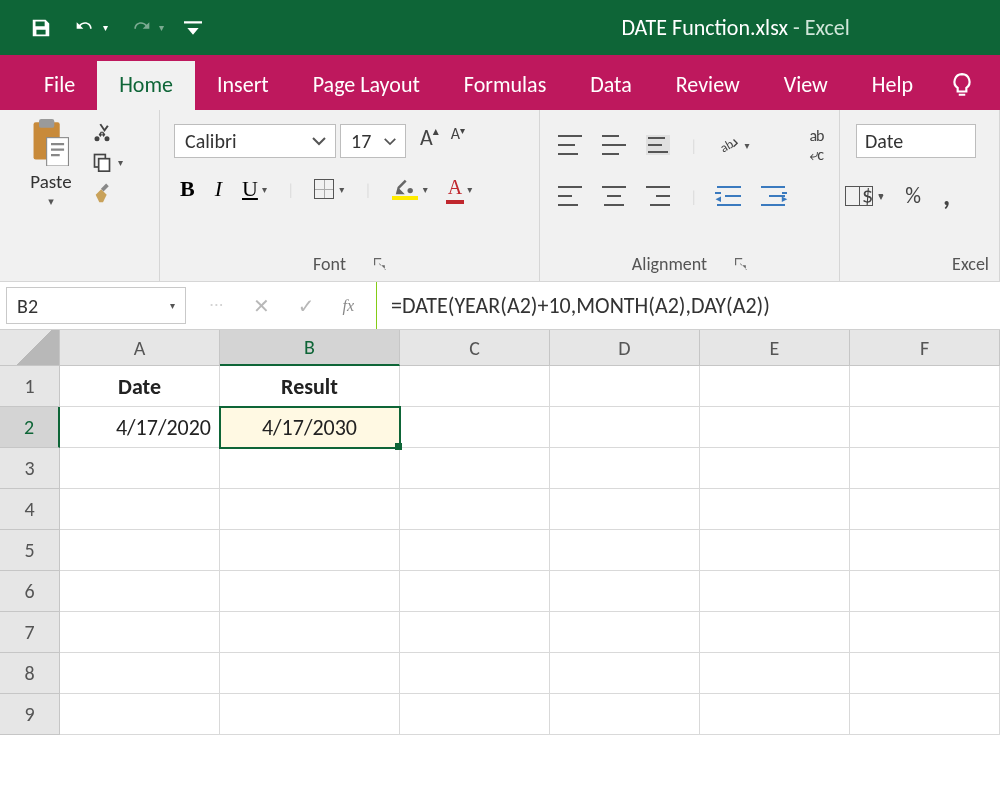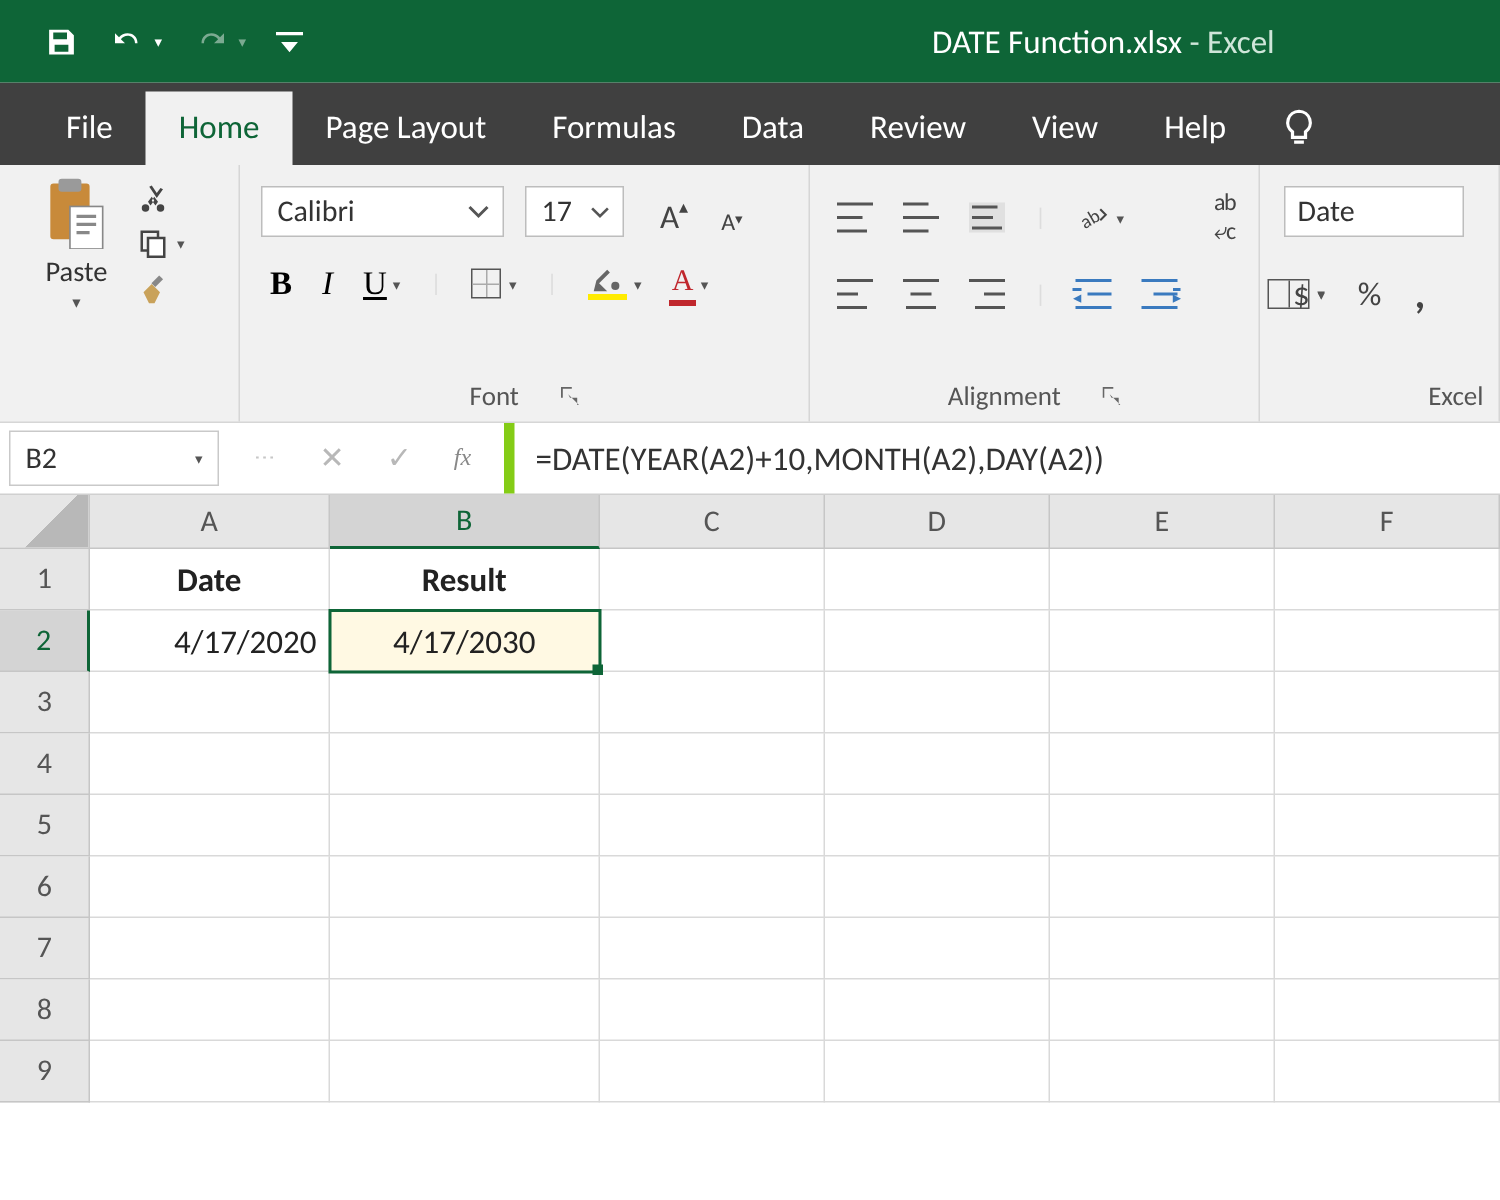--- a/index.html
+++ b/index.html
@@ -7,21 +7,21 @@
 
   
   .titlebar { background:#0e6537; height:55px; display:flex; align-items:center; color:#fff; position:relative; }
   .qat { display:flex; align-items:center; gap:20px; padding-left:30px; }
   .qat svg, .qat .glyph { fill:#fff; color:#fff; }
   .title-text { position:absolute; left:50%; transform:translateX(-50%); left:700px; font-size:22px; white-space:nowrap; right:auto; }
   .title-file { color:#fff; }
   .title-app  { color:#cfe6d9; }
 
   
-  .tabs { background:#404040; height:55px; display:flex; align-items:flex-end; padding-left:22px; font-size:22px; color:#fff; }
+  .tabs { background:#be185d; height:55px; display:flex; align-items:flex-end; padding-left:22px; font-size:22px; color:#fff; }
   .tab { padding:10px 22px 12px; cursor:pointer; }
   .tab.active { background:#f1f1f1; color:#0e6537; font-weight:400; }
   .tab.help-icon { padding-left:14px; padding-right:10px; display:flex; align-items:center; }
 
   
   .ribbon { background:#f1f1f1; border-bottom:1px solid #d6d6d6; display:flex; height:172px; }
   .group { border-right:1px solid #d6d6d6; display:flex; flex-direction:column; justify-content:space-between; }
   .group-body { flex:1; display:flex; align-items:center; }
   .group-label { font-size:18px; color:#555; text-align:center; padding:4px 0 6px; display:flex; justify-content:center; align-items:center; gap:28px; }
   .dlaunch { font-size:12px; color:#666; }
@@ -32,21 +32,21 @@
   .g-clip .group-body { padding:8px 8px 0 16px; align-items:flex-start; }
   .paste-big { display:flex; flex-direction:column; align-items:center; width:70px; }
   .paste-big .lbl { font-size:19px; margin-top:4px; color:#333; }
   .paste-big .caret { font-size:11px; color:#555; margin-top:2px; }
   .clipcol { display:flex; flex-direction:column; gap:10px; margin-left:6px; padding-top:4px; }
   .clipcol .row { display:flex; align-items:center; gap:6px; }
 
   
   .g-font { width:380px; }
   .g-font .group-body { flex-direction:column; align-items:flex-start; padding:14px 12px 0 14px; gap:18px; }
-  .font-row1 { display:flex; align-items:flex-end; gap:14px; }
+  .font-row1 { display:flex; align-items:flex-start; gap:4px; }
   .combo { background:#fff; border:1px solid #bdbdbd; height:34px; display:flex; align-items:center; justify-content:space-between; padding:0 8px 0 10px; font-size:20px; color:#333; }
   .combo.font { width:162px; }
   .combo.size { width:66px; }
   .grow-a { font-size:22px; color:#444; margin-left:10px; }
   .shrink-a { font-size:16px; color:#444; margin-left:8px; }
   .font-row2 { display:flex; align-items:center; gap:20px; padding-left:6px; }
   .font-row2 .b { font-weight:bold; font-size:22px; font-family:"Times New Roman",serif; }
   .font-row2 .i { font-style:italic; font-size:22px; font-family:"Times New Roman",serif; }
   .u-wrap { display:flex; align-items:center; gap:4px; }
   .u-wrap .u { text-decoration:underline; font-size:22px; font-family:"Times New Roman",serif; }
@@ -74,25 +74,25 @@
   .indent-ico .arrow { position:absolute; left:-2px; top:6px; color:#3a7abf; font-size:11px; }
 
   
   .g-num { flex:1; }
   .g-num .group-body { flex-direction:column; align-items:flex-start; padding:14px 0 0 16px; gap:20px; }
   .numfmt { background:#fff; border:1px solid #bdbdbd; height:34px; width:120px; display:flex; align-items:center; padding:0 8px; font-size:20px; color:#333; overflow:hidden; }
   .num-row2 { display:flex; align-items:center; gap:22px; font-size:22px; color:#444; padding-left:6px; }
 
   
   .fxbar { height:48px; border-bottom:1px solid #d0d0d0; display:flex; align-items:stretch; background:#fff; }
-  .namebox { width:140px; border:1px solid #c9c9c9; margin:5px 0 5px 6px; display:flex; align-items:center; justify-content:space-between; padding:0 10px; font-size:20px; color:#333; }
+  .namebox { width:180px; border:1px solid #c9c9c9; margin:5px 0 5px 6px; display:flex; align-items:center; justify-content:space-between; padding:0 10px; font-size:20px; color:#333; }
   .fx-btns { display:flex; align-items:center; gap:28px; padding:0 22px; color:#b8b8b8; font-size:20px; }
   .fx-btns .dots { letter-spacing:1px; writing-mode:vertical-rl; font-size:14px; color:#c7c7c7; }
   .fx-label { font-style:italic; color:#888; font-family:"Times New Roman",serif; font-size:16px; }
-  .fx-input { flex:1; border-left:7px solid #84cc16; display:flex; align-items:center; padding-left:14px; font-size:22px; color:#333; }
+  .fx-input { flex:1; border-left:1px solid #84cc16; display:flex; align-items:center; padding-left:14px; font-size:22px; color:#333; }
 
   
   .grid { display:grid; grid-template-columns:60px 160px 180px repeat(4,150px); }
   .colhead, .rowhead, .corner { background:#e6e6e6; border-right:1px solid #c6c6c6; border-bottom:1px solid #c6c6c6; display:flex; align-items:center; justify-content:center; font-size:20px; color:#555; height:36px; }
   .corner { background:linear-gradient(135deg,#e6e6e6 55%,#b8b8b8 55%); }
   .colhead.selcol { background:#d4d4d4; border-bottom:2px solid #0e6537; color:#0e6537; }
   .rowhead { height:41px; }
   .rowhead.selrow { background:#d4d4d4; border-right:2px solid #0e6537; color:#0e6537; }
   .cell { border-right:1px solid #d9d9d9; border-bottom:1px solid #d9d9d9; height:41px; display:flex; align-items:center; padding:0 8px; font-size:22px; color:#222; font-family:Calibri,Arial,sans-serif; }
   .cell.hdr { font-weight:bold; justify-content:center; }
@@ -133,20 +133,21 @@
     </span>
   </div>
   <div class="title-text" style="left:auto; right:36px;">
     <span class="title-file">DATE Function.xlsx</span><span class="title-app"><span>  -  </span><span>Excel</span></span>
   </div>
 </div>
 
 <div class="tabs">
   <div class="tab">File</div>
   <div class="tab active">Home</div>
+  <div class="tab">Insert</div>
   <div class="tab">Page Layout</div>
   <div class="tab">Formulas</div>
   <div class="tab">Data</div>
   <div class="tab">Review</div>
   <div class="tab">View</div>
   <div class="tab">Help</div>
   <div class="tab help-icon">
     <svg width="26" height="26" viewBox="0 0 24 24">
         <path fill="none" stroke="#fff" stroke-width="2" d="M12 2a7 7 0 0 0-4 12.7V18h8v-3.3A7 7 0 0 0 12 2zM9 21h6"></path>
       </svg>

